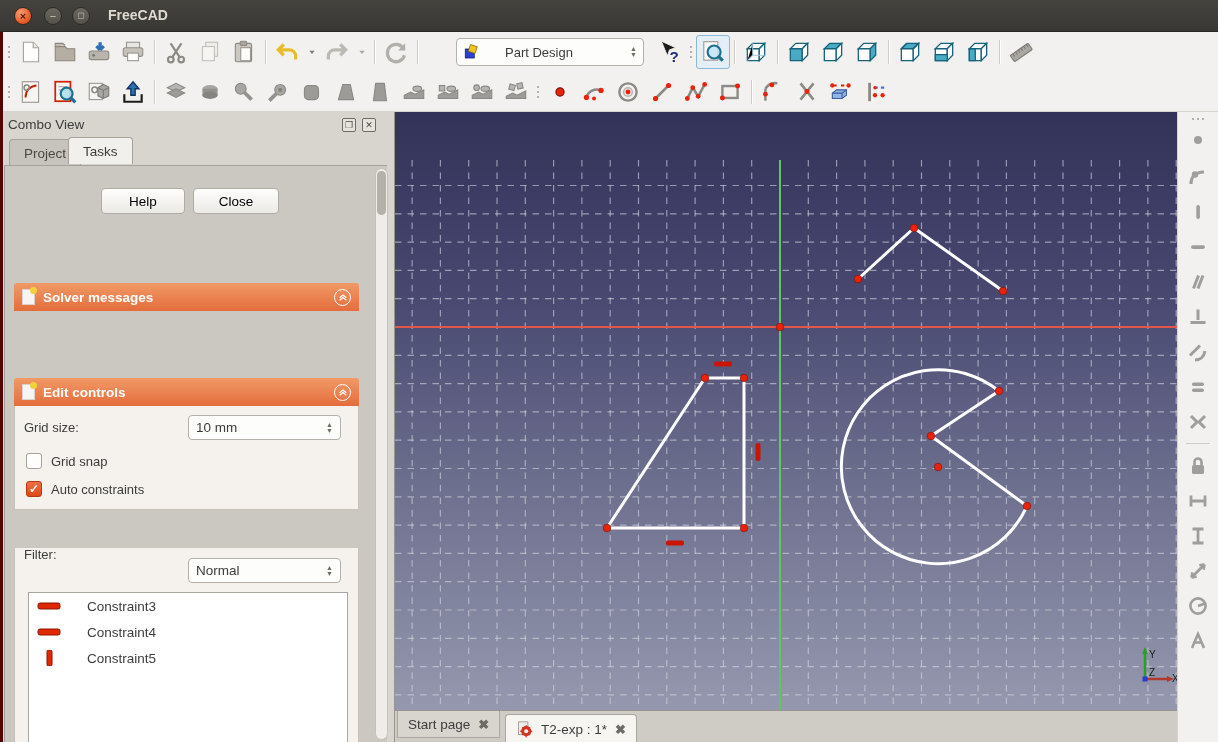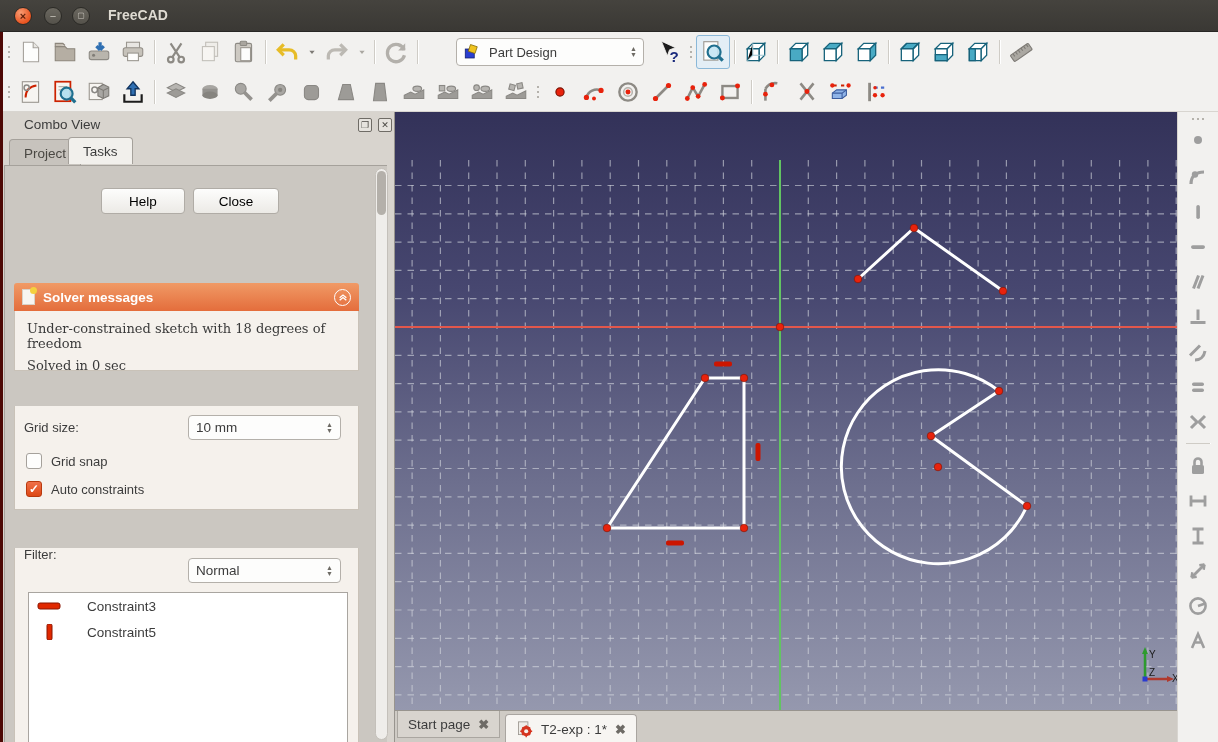--- a/index.html
+++ b/index.html
@@ -26,36 +26,36 @@
   .tbtn svg { width:26px; height:26px; }
   .tbtn.small { width:16px; }
   .tbtn.pressed { border:1px solid #8bb8d8; background:#e3eef6; }
   .tsep { width:9px; height:28px; flex:0 0 auto; position:relative; }
   .tsep::after { content:""; position:absolute; left:4px; top:2px; width:1px; height:24px; background:#cfccc6; box-shadow:1px 0 0 #ffffff; }
   .thandle { width:10px; height:28px; flex:0 0 auto; position:relative; }
   .thandle::after{ content:""; position:absolute; left:4px; top:8px; width:2px; height:2px; background:#b5b2ac;
      box-shadow:0 5px 0 #b5b2ac, 0 10px 0 #b5b2ac; }
   
   #wb-select { position:absolute; left:456px; top:38px; width:188px; height:28px; background:#fdfdfc;
-    border:1px solid #b4b0aa; border-radius:4px; display:flex; align-items:center; padding:0 6px; gap:8px; }
+    border:1px solid #b4b0aa; border-radius:4px; display:flex; align-items:center; padding:0 6px; gap:24px; }
   #wb-select svg { width:18px; height:18px; }
   #wb-spin { margin-left:auto; display:flex; flex-direction:column; align-items:center; color:#6d6a64; font-size:7px; line-height:6px; }
   
   #righttb { position:absolute; left:1177px; top:112px; width:41px; height:630px; background:#f2f1ef;
     border-left:1px solid #d8d5d0; display:flex; flex-direction:column; align-items:center; padding-top:2px; }
   #righttb .tbtn { width:34px; height:35px; }
   #righttb .tbtn svg { width:24px; height:24px; }
   #righttb .tsep { width:28px; height:9px; }
   #righttb .tsep::after { left:2px; top:4px; width:24px; height:1px; }
   #righttb .thandle { height:10px; width:28px; }
   #righttb .thandle::after { left:8px; top:4px; box-shadow:5px 0 0 #b5b2ac, 10px 0 0 #b5b2ac; }
   
   #panel { position:absolute; left:0; top:112px; width:395px; height:630px; background:#d8d4ce; border-right:1px solid #98948e; }
   #panel-edge { position:absolute; left:0; top:32px; width:3px; height:710px; background:#4d0805; z-index:50; }
-  #combo-head { position:absolute; left:16px; top:0; width:100%; height:26px; }
+  #combo-head { position:absolute; left:0; top:0; width:100%; height:26px; }
   #combo-title { position:absolute; left:8px; top:5px; font-size:13.5px; }
   .dockbtn { position:absolute; top:6px; width:14px; height:14px; border:1px solid #6f6c66; border-radius:2px;
      color:#4a4843; font-size:9px; display:flex; align-items:center; justify-content:center; background:#e6e3de; }
   #dock-float { right:38px; }
   #dock-close { right:18px; }
   .ptab { position:absolute; top:27px; height:27px; padding:0 14px; display:flex; align-items:center;
      border:1px solid #a5a19b; border-bottom:none; border-radius:4px 4px 0 0; font-size:13.5px; }
   #tab-project { left:9px; background:#c7c3bd; color:#4a4843; }
   #tab-tasks   { left:68px; background:#f2f0ec; height:27px; top:25px; z-index:2; }
   #panel-body { position:absolute; left:4px; top:53px; width:383px; height:653px; background:#cbc7c1;
@@ -493,25 +493,30 @@
 
       <div class="section-head" id="solver-head">
         <span class="doc-ico"></span>
         <span>Solver messages</span>
         <span class="chev">
           <svg viewBox="0 0 12 12" width="10" height="10">
               <path d="M2 7l4-3.4L10 7M2 10l4-3.4L10 10" fill="none" stroke="#fff" stroke-width="1.6"></path>
             </svg>
         </span>
       </div>
-      <div class="section-body" id="solver-body">
-        <div>Under-constrained sketch with 18 degrees of freedom</div>
-        <div>Solved in 0 sec</div>
+
+      <div class="section-head" id="edit-head">
+        <span class="doc-ico"></span>
+        <span>Edit controls</span>
+        <span class="chev">
+          <svg viewBox="0 0 12 12" width="10" height="10">
+              <path d="M2 7l4-3.4L10 7M2 10l4-3.4L10 10" fill="none" stroke="#fff" stroke-width="1.6"></path>
+            </svg>
+        </span>
       </div>
-
       <div class="section-body" id="edit-body"></div>
       <span id="grid-size-label">Grid size:</span>
       <div class="combo" id="grid-size-combo">
         <span>10 mm</span>
         <span class="spin">
             <span>▲</span>
             <span>▼</span>
           </span>
       </div>
       <div class="checkrow" id="grid-snap-row">
@@ -531,20 +536,26 @@
             <span>▲</span>
             <span>▼</span>
           </span>
       </div>
       <div id="con-list">
           <div class="con-item">
             <svg viewBox="0 0 26 16">
               <rect x="1" y="5" width="22" height="6" rx="2" fill="#e02800" stroke="#8a1400"></rect>
             </svg>
             <span>Constraint3</span>
+          </div>
+          <div class="con-item">
+            <svg viewBox="0 0 26 16">
+              <rect x="1" y="5" width="22" height="6" rx="2" fill="#e02800" stroke="#8a1400"></rect>
+            </svg>
+            <span>Constraint4</span>
           </div>
           <div class="con-item">
             <svg viewBox="0 0 26 16">
               <rect x="10" y="0" width="5" height="16" rx="1.5" fill="#e02800" stroke="#8a1400"></rect>
             </svg>
             <span>Constraint5</span>
           </div>
         </div>
     </div>
     <div id="panel-scroll">

